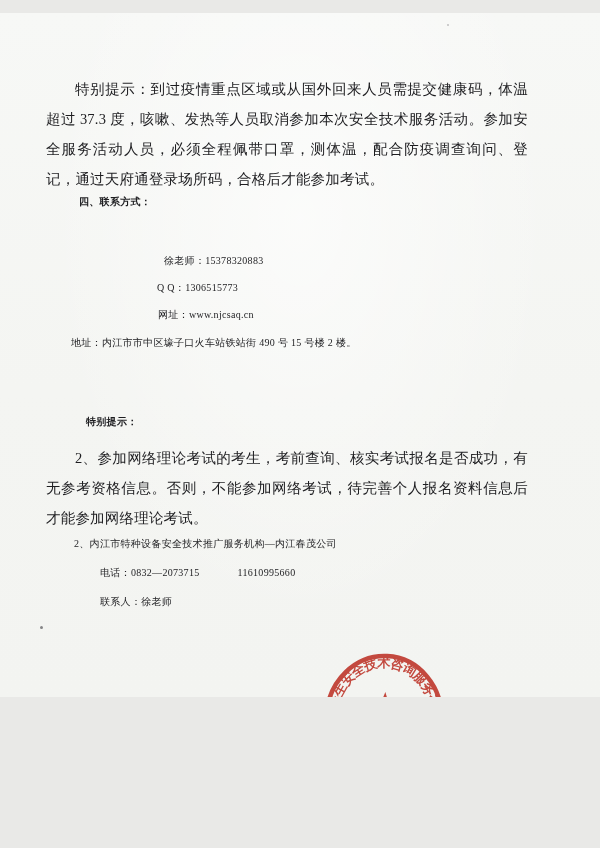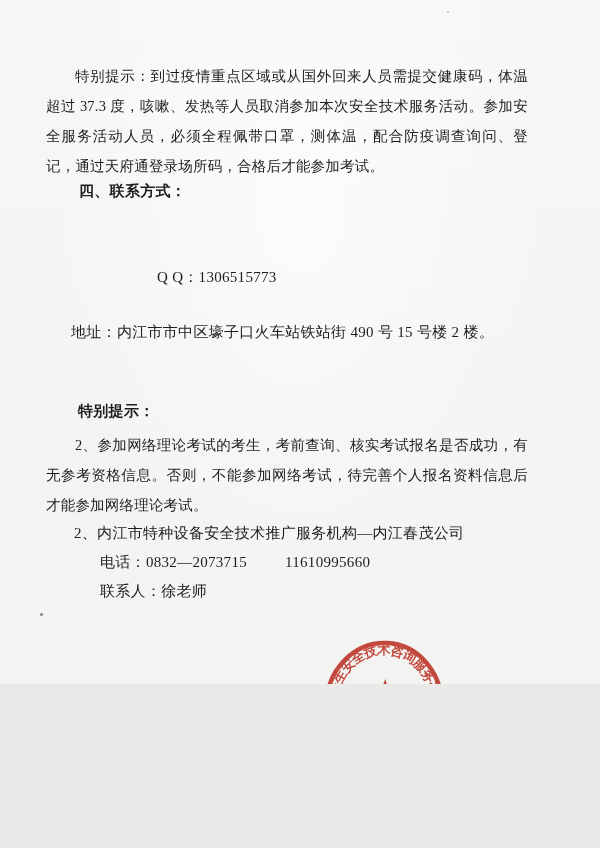--- a/index.html
+++ b/index.html
@@ -1,38 +1,38 @@
 <!DOCTYPE html>
 <html><head>
 <meta charset="utf-8">
 <style>
   html,body{margin:0;padding:0;background:#e9e9e7;}
   .page{
     position:relative;
     width:600px;height:684px;
-    margin:0 auto;
+    margin:13px auto;
     background:
       radial-gradient(ellipse at 50% 30%, rgba(255,255,255,.6) 0%, rgba(255,255,255,0) 60%),
       linear-gradient(180deg,#f7f8f6 0%,#f4f5f2 55%,#f3f4f1 100%);
     font-family:"Liberation Serif","DejaVu Serif",serif;
     color:#1d1d20;
     overflow:hidden;
     text-decoration:underline;
   }
   .para{
     position:absolute;
     font-size:14.5px;
     line-height:30px;
     text-align:justify;
     letter-spacing:.2px;
   }
   .indent{text-indent:2em;}
   .line{
     position:absolute;
-    font-size:15px;
+    font-size:10px;
     letter-spacing:.3px;
     white-space:nowrap;
   }
   .bold{font-weight:bold;}
   .company{
     position:absolute;
     font-size:16px;
     font-weight:600;
     letter-spacing:.4px;
     white-space:nowrap;
@@ -67,27 +67,29 @@
 </head>
 <body>
 
 <div class="page">
 
   <div class="para indent" style="left:46px;top:61px;width:482px;">特别提示：到过疫情重点区域或从国外回来人员需提交健康码，体温超过 37.3 度，咳嗽、发热等人员取消参加本次安全技术服务活动。参加安全服务活动人员，必须全程佩带口罩，测体温，配合防疫调查询问、登记，通过天府通登录场所码，合格后才能参加考试。</div>
 
   <div class="line bold" style="left:79px;top:182px;">四、联系方式：</div>
 
 
+  <div class="line" style="left:164px;top:241px;">徐老师：15378320883</div>
 
   <div class="line" style="left:157px;top:268px;">Q Q：1306515773</div>
 
+  <div class="line" style="left:158px;top:295px;">网址：www.njcsaq.cn</div>
 
   <div class="line" style="left:71px;top:323px;">地址：内江市市中区壕子口火车站铁站街 490 号 15 号楼 2 楼。</div>
 
-  <div class="line bold" style="left:78px;top:402px;text-align:right;">特别提示：</div>
+  <div class="line bold" style="left:86px;top:402px;text-align:right;">特别提示：</div>
 
   <div class="para indent" style="left:46px;top:430px;width:482px;">2、参加网络理论考试的考生，考前查询、核实考试报名是否成功，有无参考资格信息。否则，不能参加网络考试，待完善个人报名资料信息后才能参加网络理论考试。</div>
 
   <div class="line" style="left:74px;top:524px;">2、内江市特种设备安全技术推广服务机构—内江春茂公司</div>
 
   <div class="line" style="left:100px;top:553px;">
     <span>电话：0832—2073715</span><span class="gap"></span><span>11610995660</span>
   </div>
 
   <div class="line" style="left:100px;top:582px;">联系人：徐老师</div>

